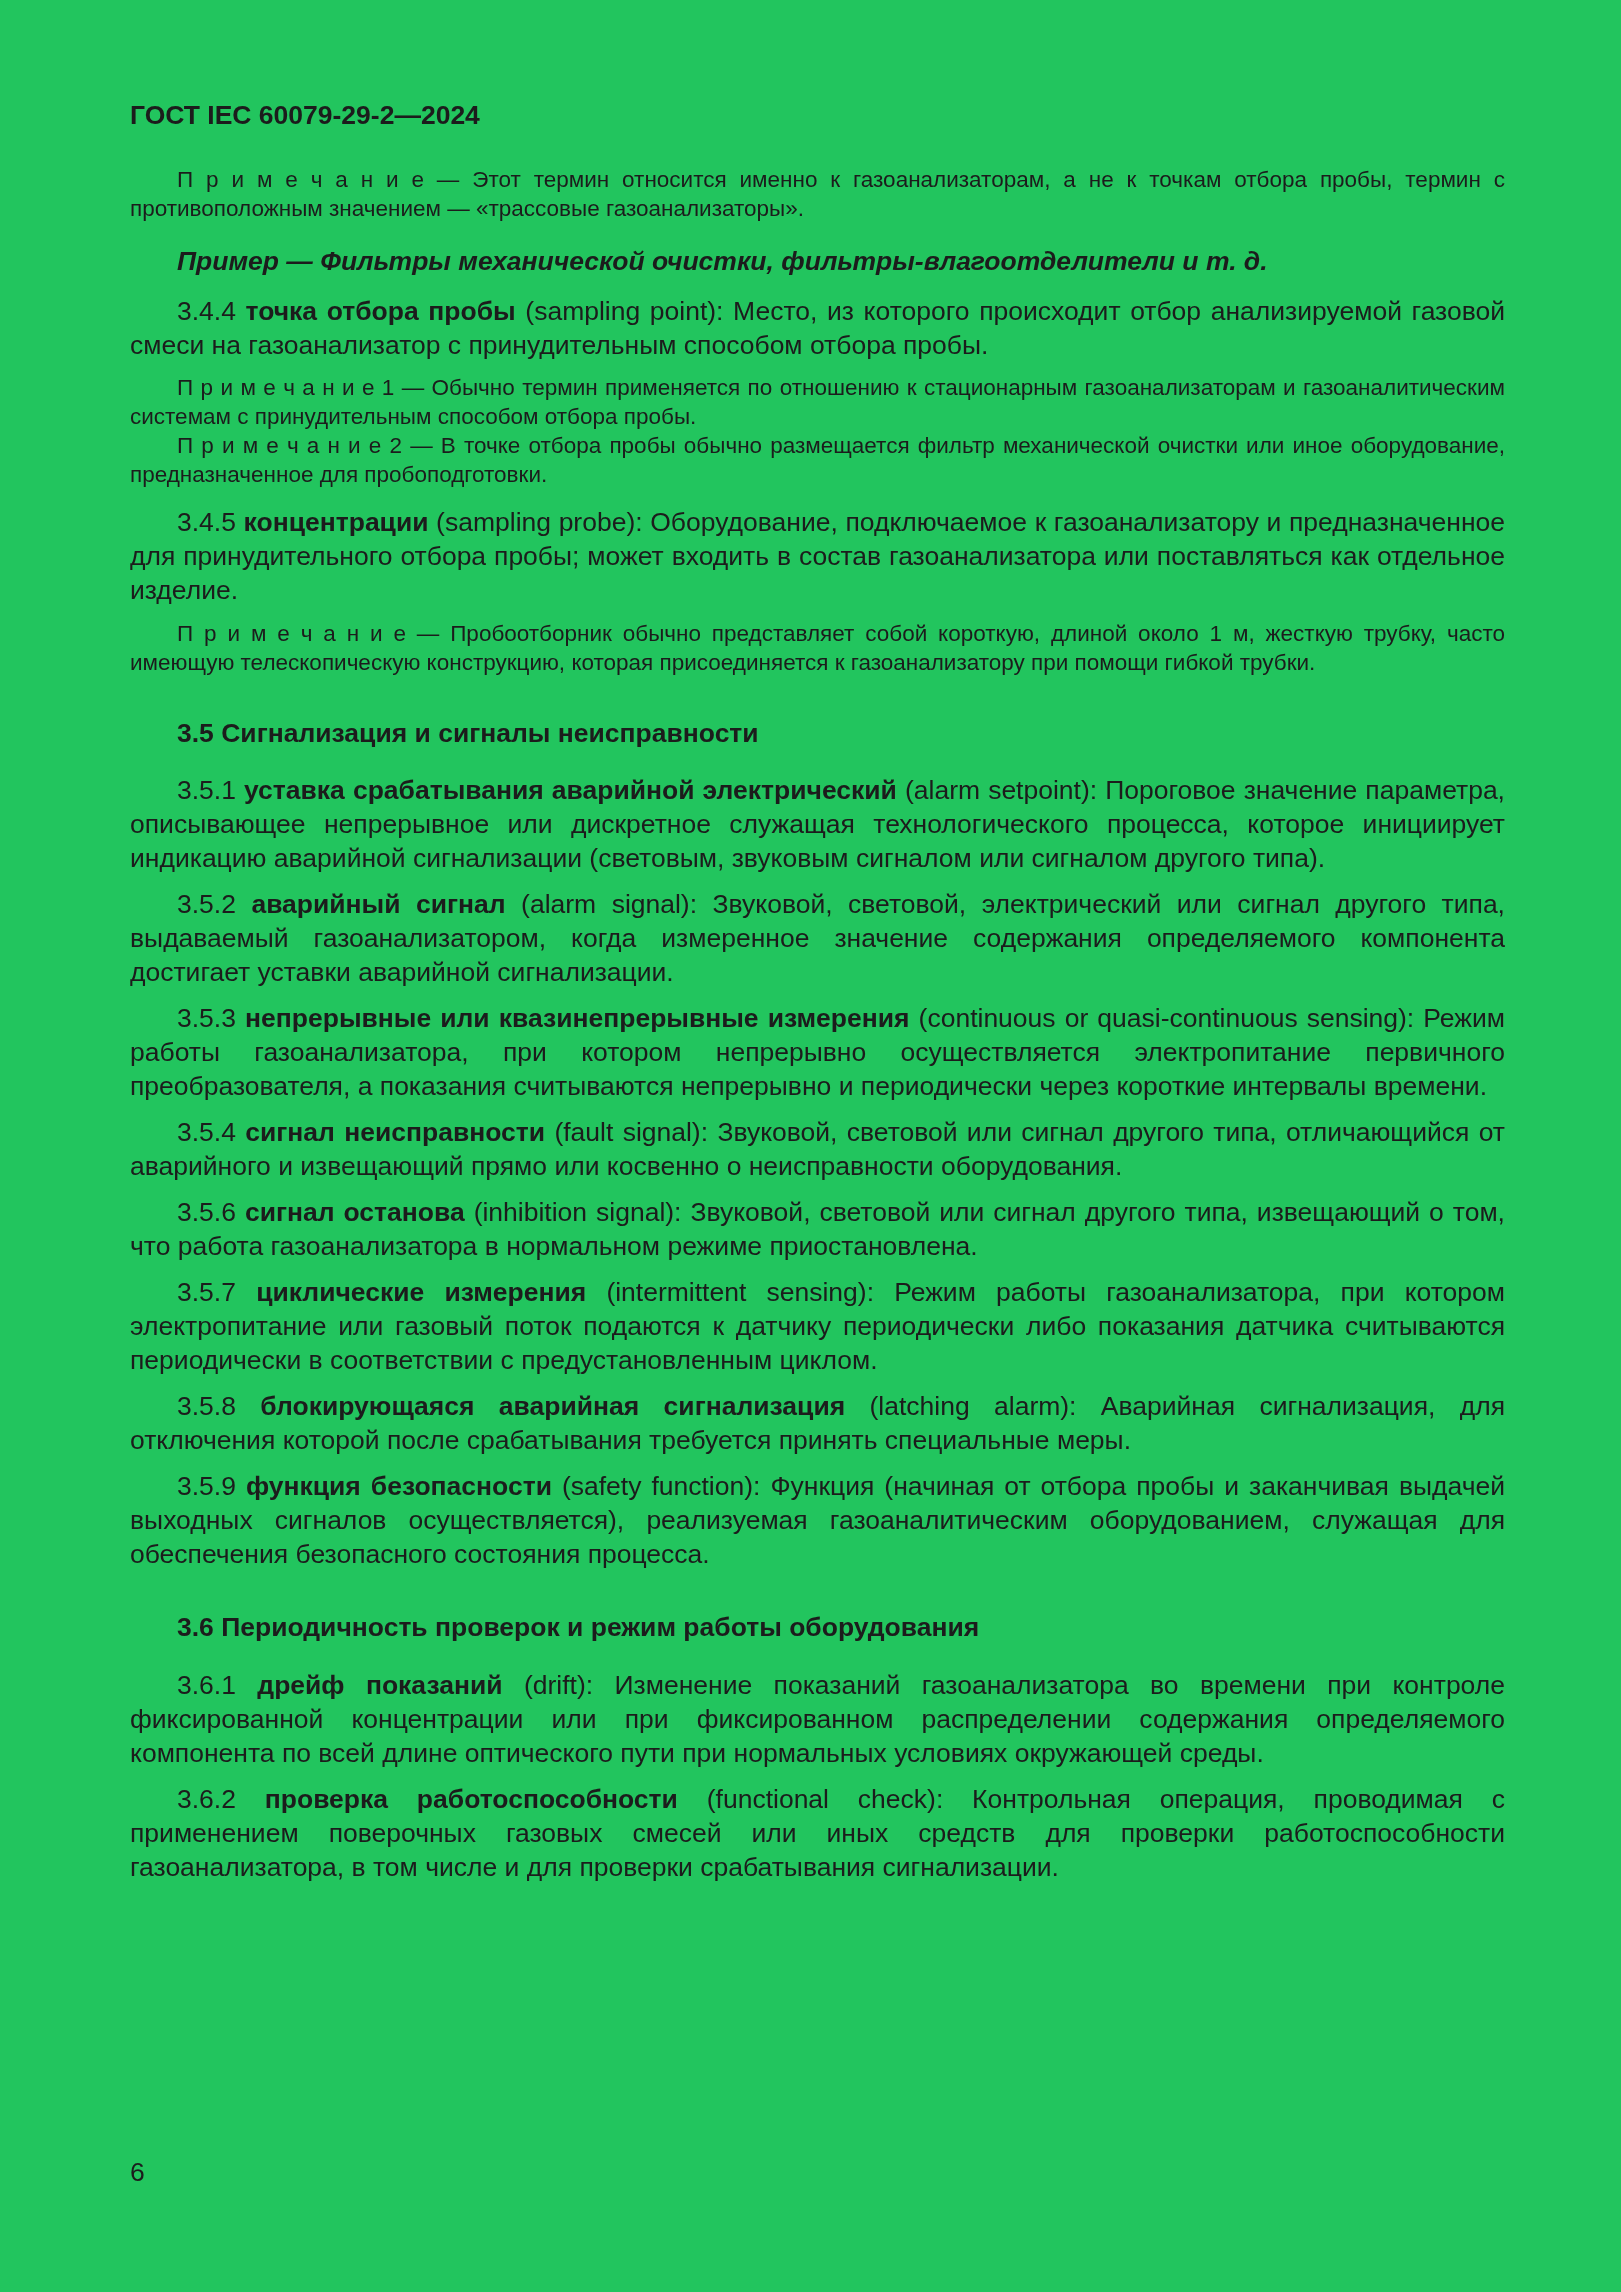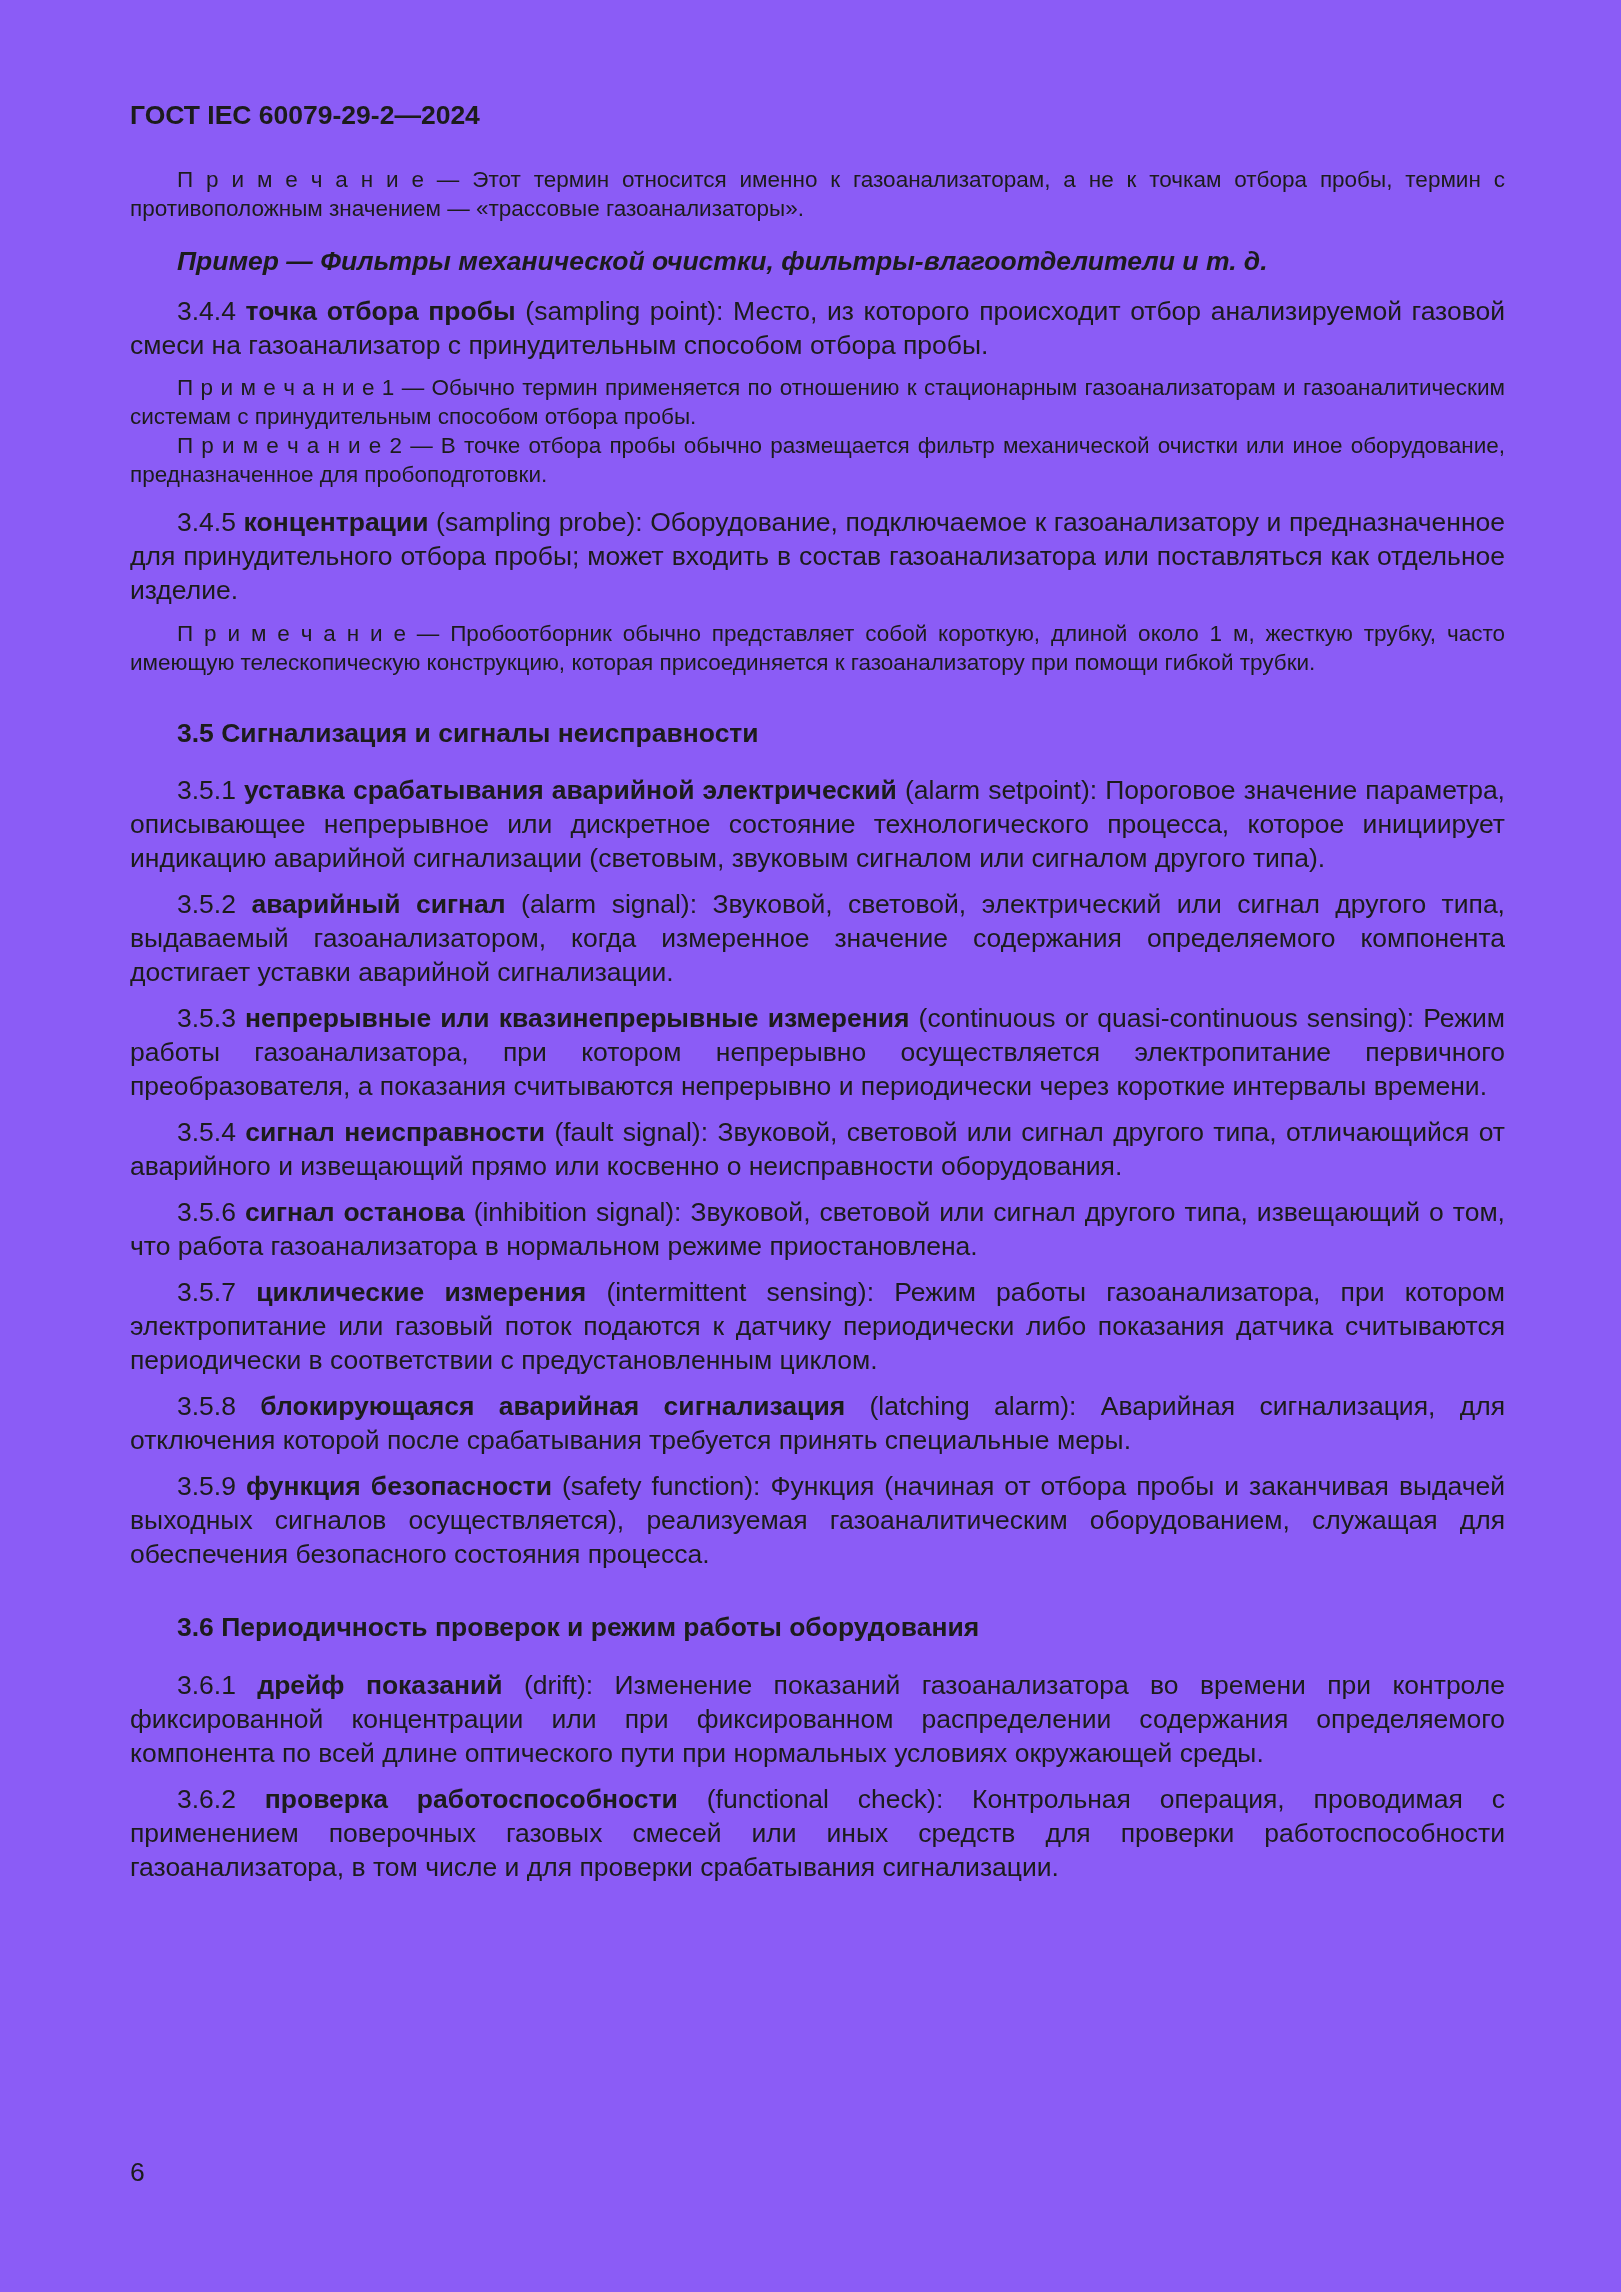--- a/index.html
+++ b/index.html
@@ -2,21 +2,21 @@
 <html lang="ru"><head>
 <meta charset="utf-8">
 <style>
   * { box-sizing: border-box; }
   html, body { margin: 0; padding: 0; background: #ffffff; }
   .page {
     position: relative;
     width: 1621px;
     height: 2293px;
     margin: 0 auto;
-    background: #8b5cf6;
+    background: #22c55e;
     color: #1c1c1c;
     font-family: "Liberation Sans", sans-serif;
     font-size: 26.5px;
     line-height: 34px;
     padding: 98px 116px 0 130px;
     overflow: hidden;
   }
   .doc-header {
     font-weight: bold;
     margin: 0 0 33px 0;
@@ -63,21 +63,21 @@
 
   <div class="doc-body">
       <p class="note"><span>П р и м е ч а н и е  —  Этот термин относится именно к газоанализаторам, а не к точкам отбора пробы, термин с противоположным значением — «трассовые газоанализаторы».</span></p>
       <p class="example"><span>Пример — Фильтры механической очистки, фильтры-влагоотделители и т. д.</span></p>
       <p class="term"><span>3.4.4 </span><span class="b">точка отбора пробы</span><span> (sampling point): Место, из которого происходит отбор анализируемой газовой смеси на газоанализатор с принудительным способом отбора пробы.</span></p>
       <p class="note"><span>П р и м е ч а н и е  1 — Обычно термин применяется по отношению к стационарным газоанализаторам и газоаналитическим системам с принудительным способом отбора пробы.</span></p>
       <p class="note"><span>П р и м е ч а н и е  2 — В точке отбора пробы обычно размещается фильтр механической очистки или иное оборудование, предназначенное для пробоподготовки.</span></p>
       <p class="term"><span>3.4.5 </span><span class="b">концентрации</span><span> (sampling probe): Оборудование, подключаемое к газоанализатору и предназначенное для принудительного отбора пробы; может входить в состав газоанализатора или поставляться как отдельное изделие.</span></p>
       <p class="note"><span>П р и м е ч а н и е  —  Пробоотборник обычно представляет собой короткую, длиной около 1 м, жесткую трубку, часто имеющую телескопическую конструкцию, которая присоединяется к газоанализатору при помощи гибкой трубки.</span></p>
       <p class="heading"><span>3.5 Сигнализация и сигналы неисправности</span></p>
-      <p class="term"><span>3.5.1 </span><span class="b">уставка срабатывания аварийной электрический</span><span> (alarm setpoint): Пороговое значение параметра, описывающее непрерывное или дискретное состояние технологического процесса, которое инициирует индикацию аварийной сигнализации (световым, звуковым сигналом или сигналом другого типа).</span></p>
+      <p class="term"><span>3.5.1 </span><span class="b">уставка срабатывания аварийной электрический</span><span> (alarm setpoint): Пороговое значение параметра, описывающее непрерывное или дискретное служащая технологического процесса, которое инициирует индикацию аварийной сигнализации (световым, звуковым сигналом или сигналом другого типа).</span></p>
       <p class="term"><span>3.5.2 </span><span class="b">аварийный сигнал</span><span> (alarm signal): Звуковой, световой, электрический или сигнал другого типа, выдаваемый газоанализатором, когда измеренное значение содержания определяемого компонента достигает уставки аварийной сигнализации.</span></p>
       <p class="term"><span>3.5.3 </span><span class="b">непрерывные или квазинепрерывные измерения</span><span> (continuous or quasi-continuous sensing): Режим работы газоанализатора, при котором непрерывно осуществляется электропитание первичного преобразователя, а показания считываются непрерывно и периодически через короткие интервалы времени.</span></p>
       <p class="term"><span>3.5.4 </span><span class="b">сигнал неисправности</span><span> (fault signal): Звуковой, световой или сигнал другого типа, отличающийся от аварийного и извещающий прямо или косвенно о неисправности оборудования.</span></p>
       <p class="term"><span>3.5.6 </span><span class="b">сигнал останова</span><span> (inhibition signal): Звуковой, световой или сигнал другого типа, извещающий о том, что работа газоанализатора в нормальном режиме приостановлена.</span></p>
       <p class="term"><span>3.5.7 </span><span class="b">циклические измерения</span><span> (intermittent sensing): Режим работы газоанализатора, при котором электропитание или газовый поток подаются к датчику периодически либо показания датчика считываются периодически в соответствии с предустановленным циклом.</span></p>
       <p class="term"><span>3.5.8 </span><span class="b">блокирующаяся аварийная сигнализация</span><span> (latching alarm): Аварийная сигнализация, для отключения которой после срабатывания требуется принять специальные меры.</span></p>
       <p class="term"><span>3.5.9 </span><span class="b">функция безопасности</span><span> (safety function): Функция (начиная от отбора пробы и заканчивая выдачей выходных сигналов осуществляется), реализуемая газоаналитическим оборудованием, служащая для обеспечения безопасного состояния процесса.</span></p>
       <p class="heading"><span>3.6 Периодичность проверок и режим работы оборудования</span></p>
       <p class="term"><span>3.6.1 </span><span class="b">дрейф показаний</span><span> (drift): Изменение показаний газоанализатора во времени при контроле фиксированной концентрации или при фиксированном распределении содержания определяемого компонента по всей длине оптического пути при нормальных условиях окружающей среды.</span></p>
       <p class="term"><span>3.6.2 </span><span class="b">проверка работоспособности</span><span> (functional check): Контрольная операция, проводимая с применением поверочных газовых смесей или иных средств для проверки работоспособности газоанализатора, в том числе и для проверки срабатывания сигнализации.</span></p>

